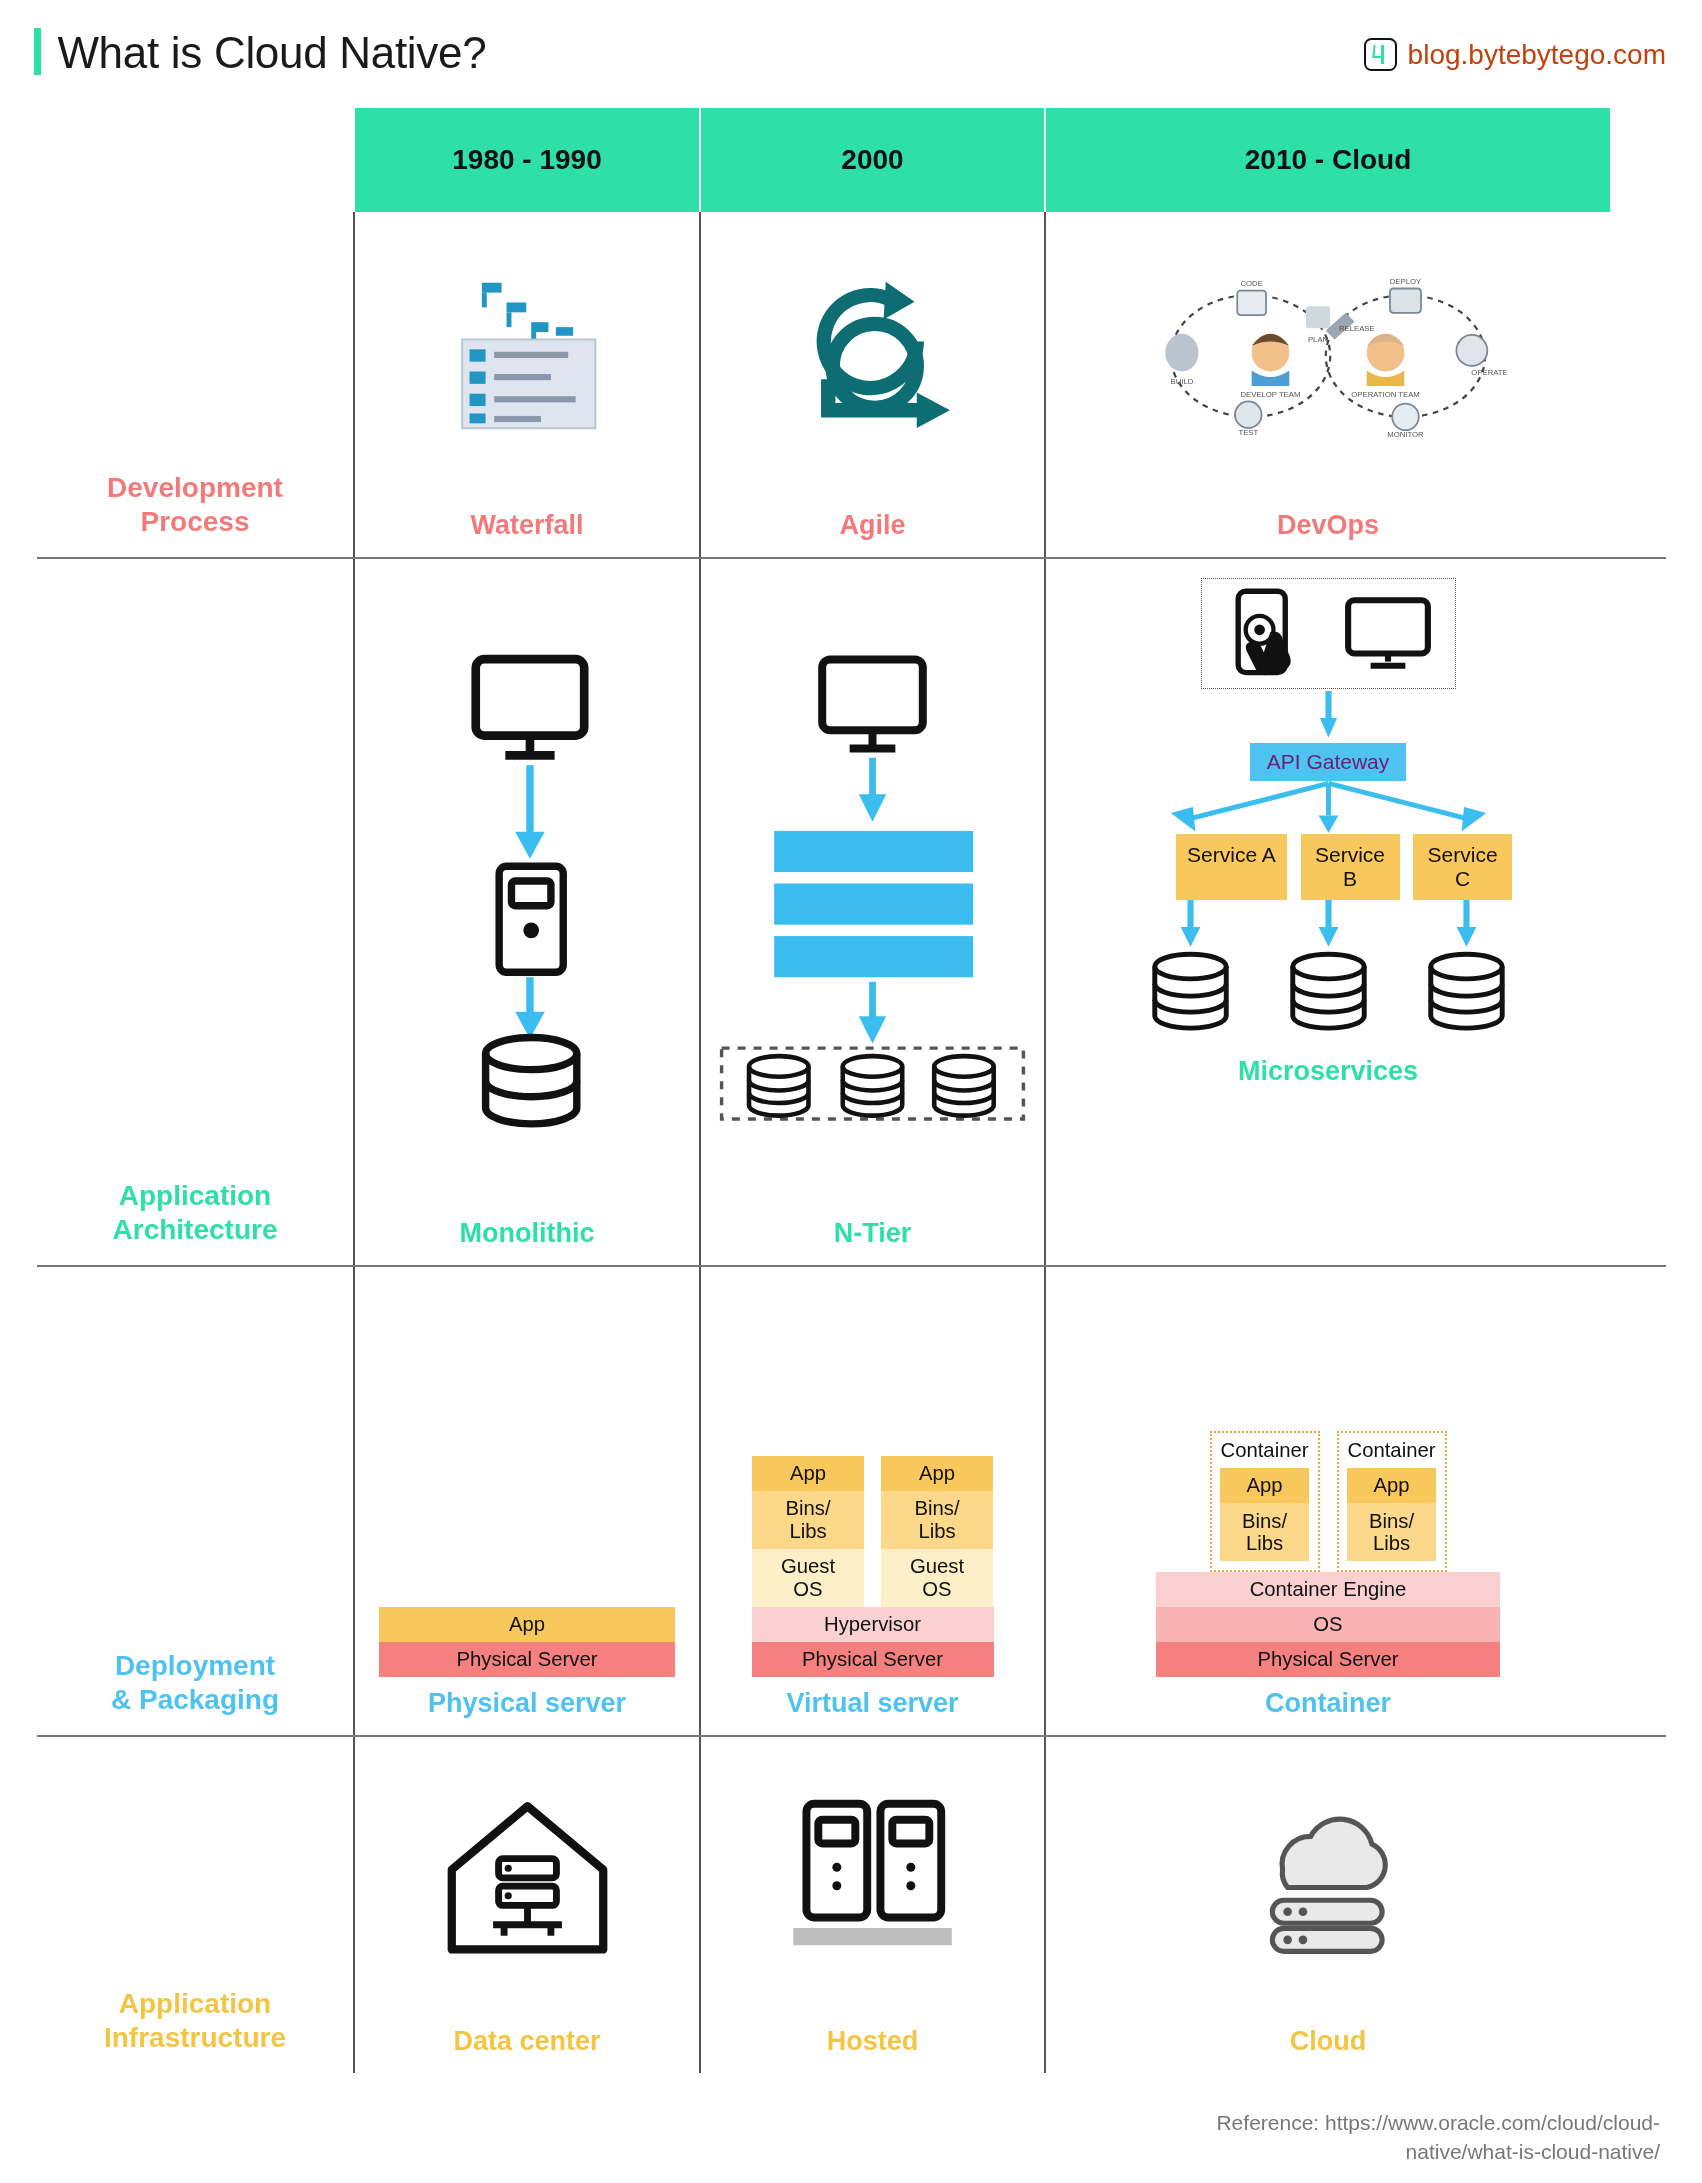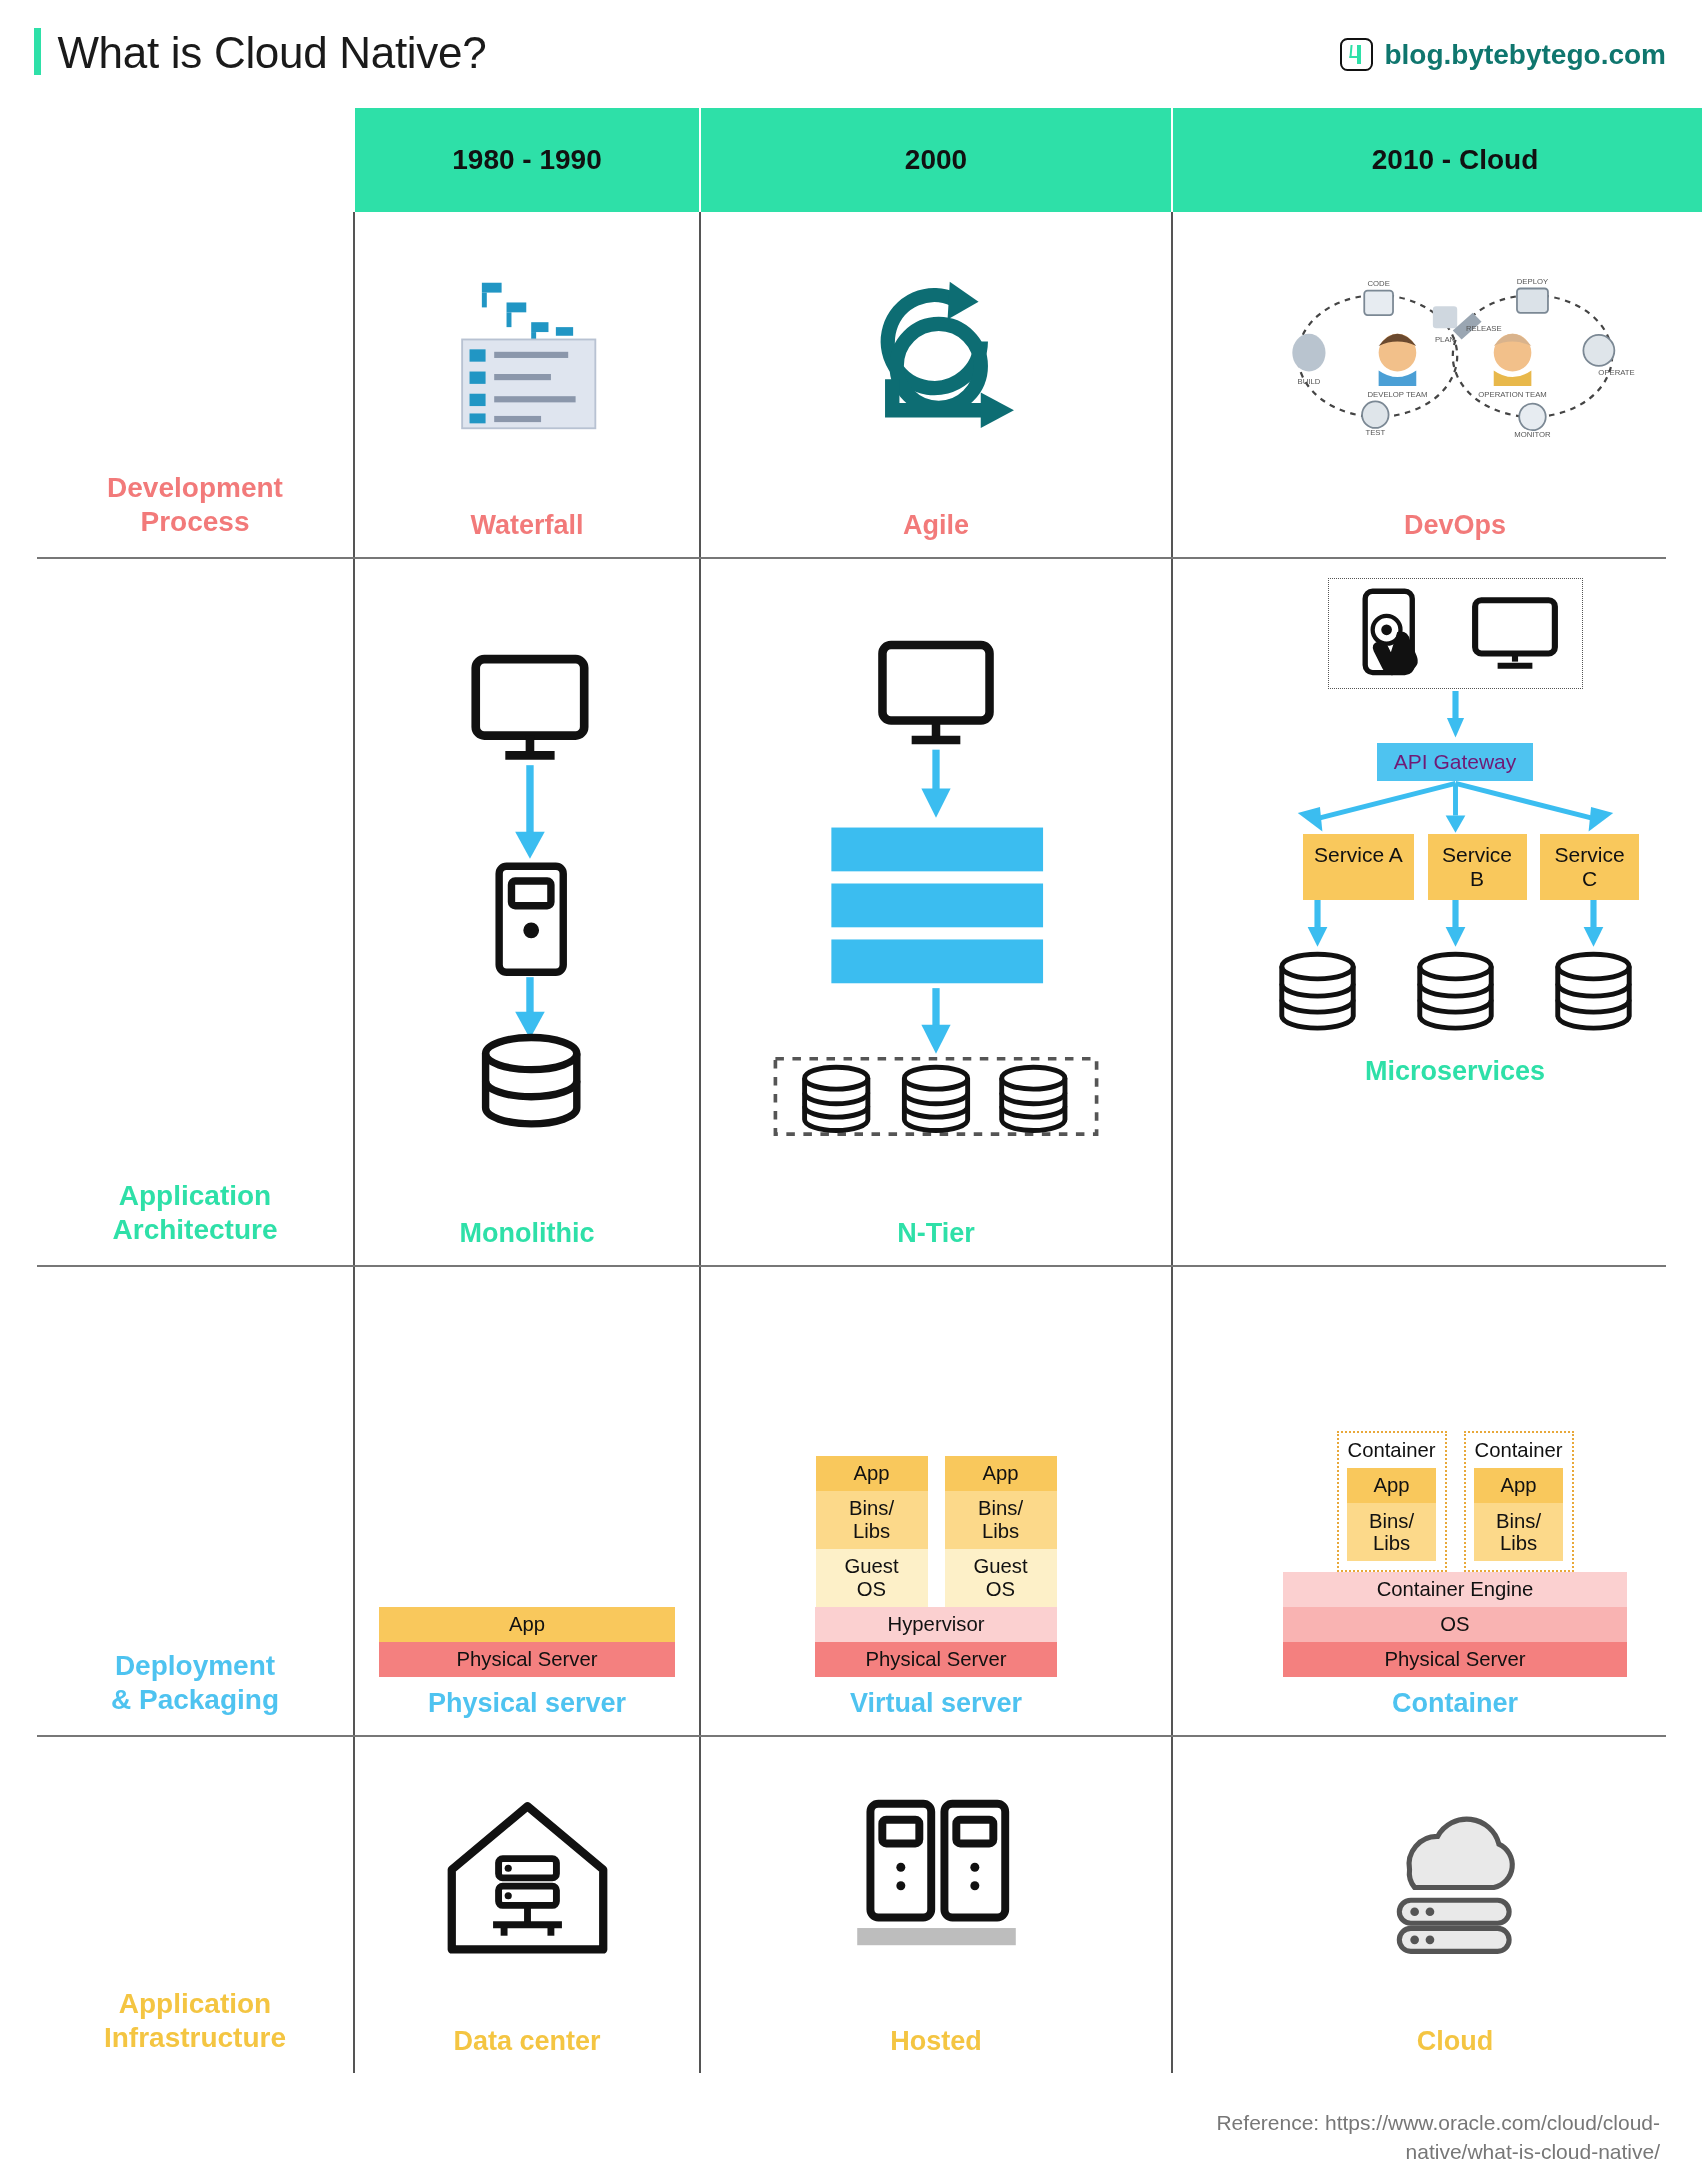--- a/index.html
+++ b/index.html
@@ -72,22 +72,22 @@
     content: "";
     position: absolute;
     left: 15px;
     top: 5px;
     width: 3.1px;
     height: 18.5px;
     background: #2ee0a8;
   }
   .brand-text {
     font-size: 28px;
-    font-weight: bold;
-    color: #0f766e;
+    font-weight: normal;
+    color: #c2410c;
     white-space: nowrap;
   }
   .page-num {
     position: absolute;
     left: 139px;
     top: 139px;
     color: #f4c542;
     font-size: 21px;
   }
 
@@ -109,21 +109,21 @@
     justify-content: center;
     padding-bottom: 18.5px;
   }
   .col {
     flex: none;
     box-sizing: border-box;
     border-left: 2.5px solid #555;
     position: relative;
   }
   .col-1 { width: 346px; }
-  .col-2 { width: 472px; }
+  .col-2 { width: 345px; }
   .col-3 { width: 566px; }
 
   
   .head-row .col {
     background: #2ee0a8;
     border-left: 2.5px solid #fff;
     height: 104px;
     display: flex;
     align-items: center;
     justify-content: center;

